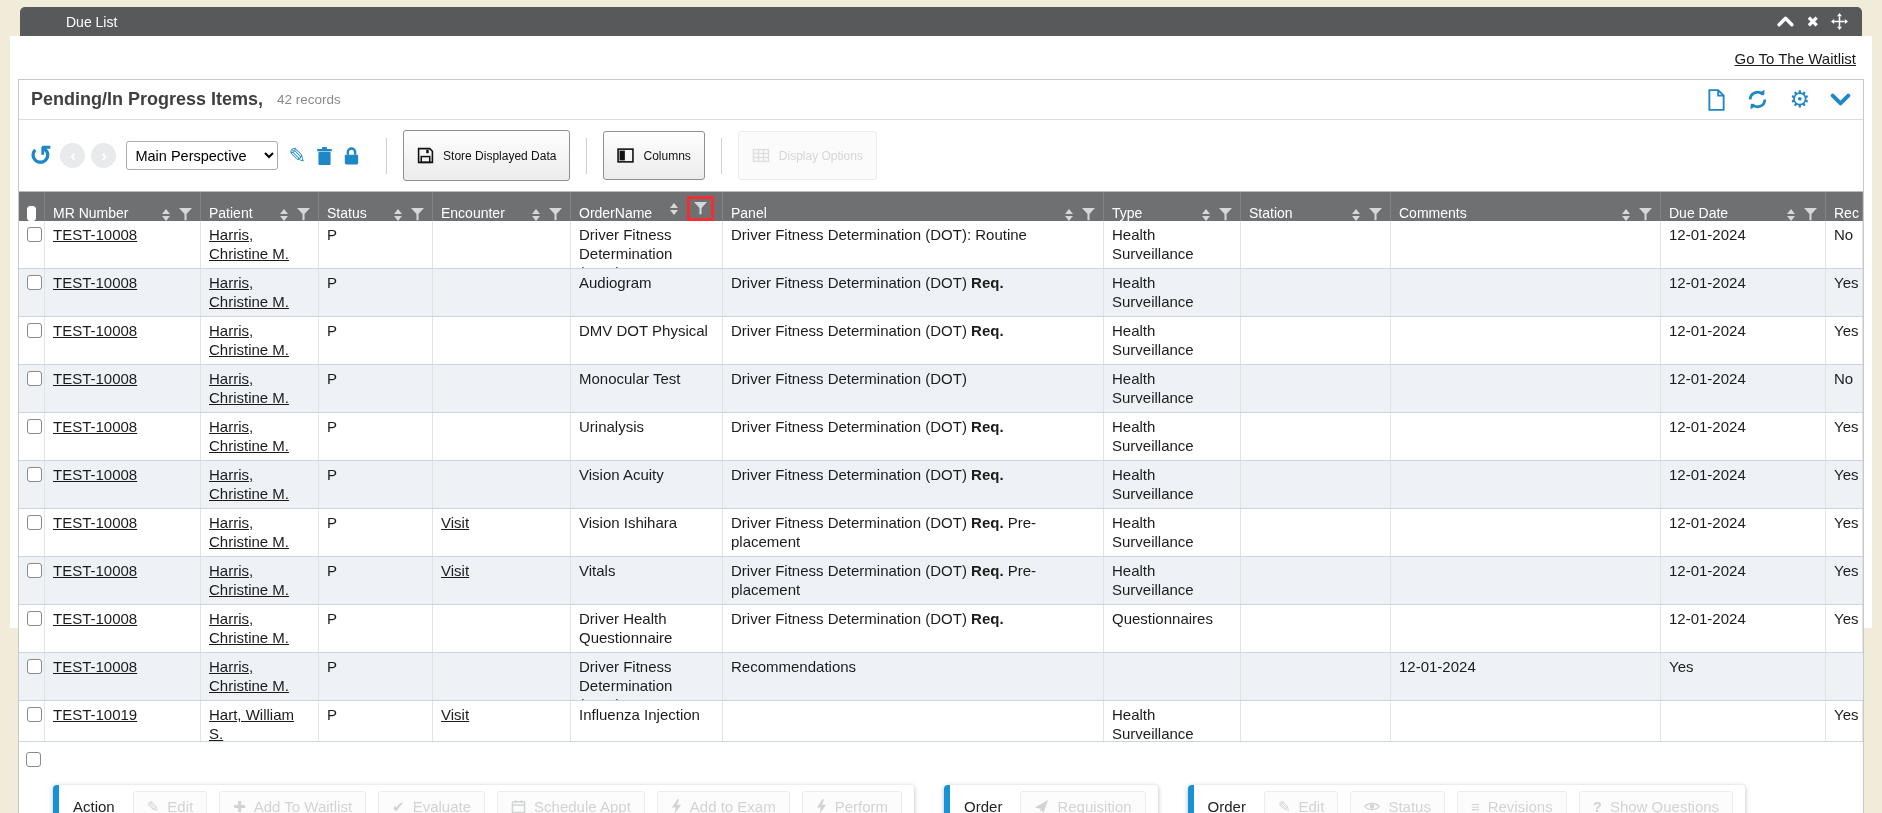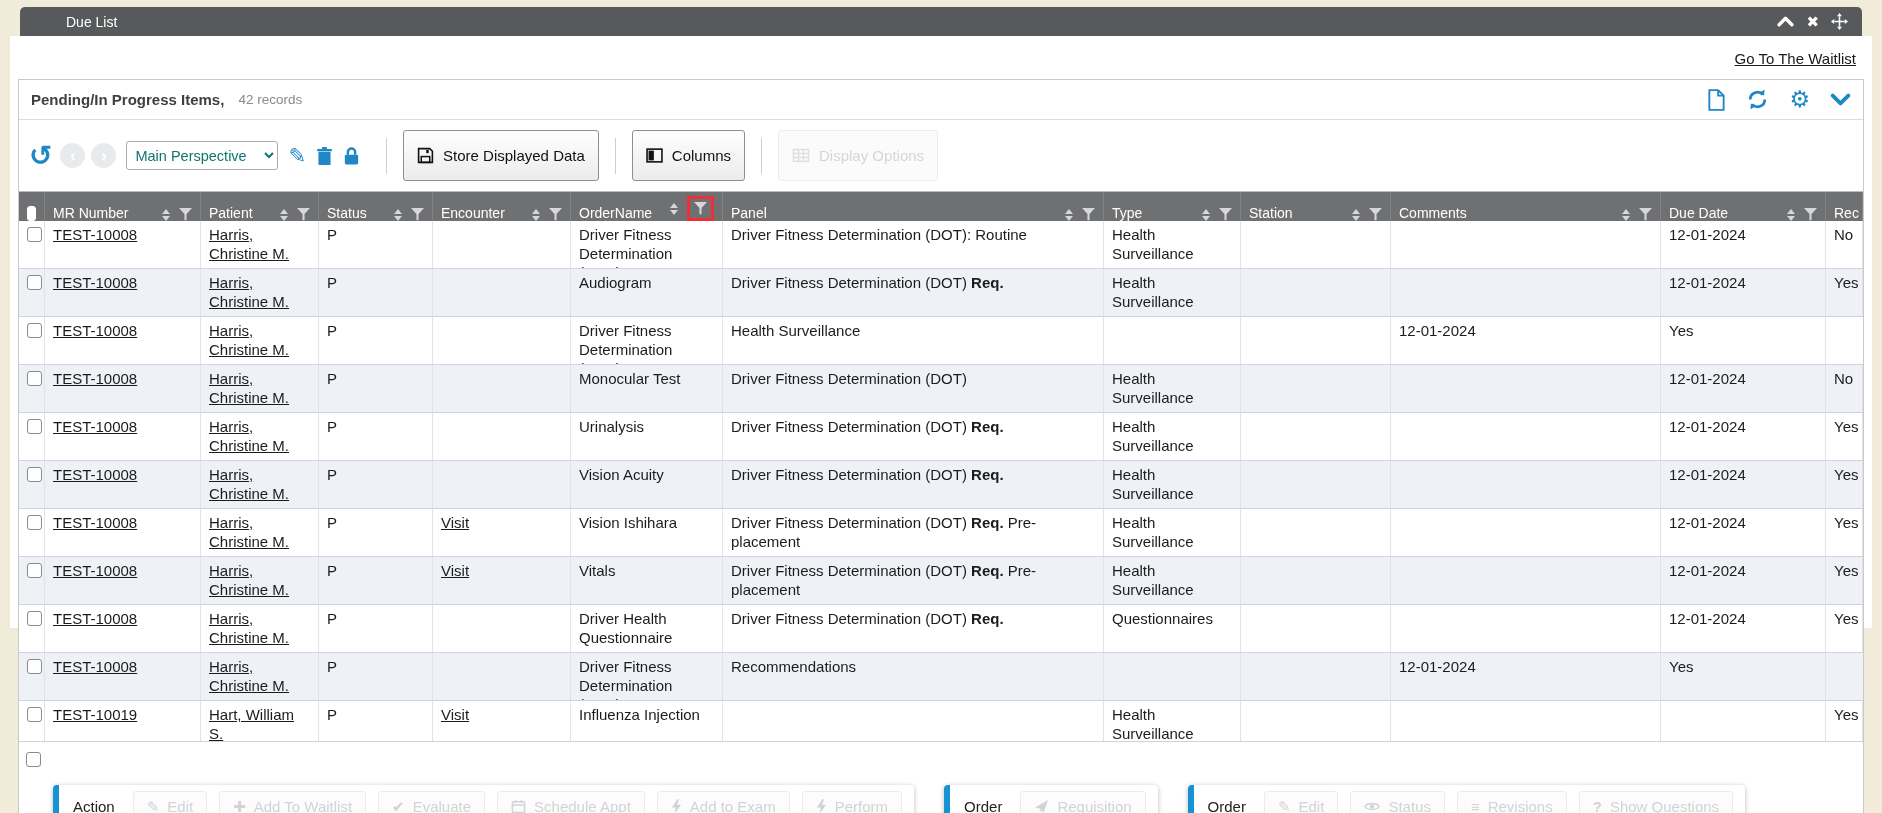--- a/index.html
+++ b/index.html
@@ -14,38 +14,38 @@
   .tb-icons .ic { display:inline-flex; align-items:center; cursor:pointer; }
   .glyph-x { font-size:15px; font-weight:bold; line-height:1; }
 
   
   .content { margin:0 10px; background:#fff; height:592px; padding:0 8px; }
   .waitlist-row { text-align:right; padding:14px 8px 12px 0; font-size:15px; }
   .waitlist-row a { color:#1a1a1a; }
 
   .panel { border:1px solid #c9c9c9; background:#fff; }
   .panel-head { display:flex; align-items:center; padding:8px 12px; border-bottom:1px solid #dcdcdc; }
-  .ph-title { font-weight:bold; font-size:15px; color:#3f3f3f; }
+  .ph-title { font-weight:bold; font-size:18px; color:#3f3f3f; }
   .ph-records { font-size:13.5px; color:#8a8a8a; margin-left:14px; }
   .ph-icons { margin-left:auto; display:flex; align-items:center; gap:20px; color:#1e87c5; }
   .ph-icons .ic { display:inline-flex; cursor:pointer; }
   .glyph-gear { font-size:23px; line-height:1; color:#1e87c5; }
 
   
   .toolbar { display:flex; align-items:center; padding:10px 8px; }
   .undo { font-size:28px; line-height:1; color:#1e87c5; font-weight:bold; margin:0 8px 0 2px; cursor:pointer; }
   .navbtn { width:25px; height:25px; border-radius:50%; background:#e9eaeb; color:#fff; font-weight:bold;
             display:flex; align-items:center; justify-content:center; font-size:17px; margin-right:6px; }
   select.persp { width:152px; height:29px; border:1px solid #ababab; border-radius:3px; font-size:14.5px;
-                 font-family:inherit; margin:0 10px 0 4px; padding:0 4px; color:#0f766e; background:#fff; }
+                 font-family:inherit; margin:0 10px 0 4px; padding:0 4px; color:#000000; background:#fff; }
   .tool-ic { color:#1e87c5; display:inline-flex; align-items:center; margin-right:10px; cursor:pointer; }
   .glyph-pencil { font-size:21px; line-height:1; }
   .vsep { width:1px; height:36px; background:#cfcfcf; margin:0 16px; }
   .btn { display:inline-flex; align-items:center; gap:9px; border:1px solid #8f8f8f; border-radius:3px;
-         background:linear-gradient(#fefefe,#ececec); padding:16px 13px; font-size:15px; color:#111;
+         background:linear-gradient(#fefefe,#ececec); padding:16px 13px; font-size:12px; color:#111;
          font-family:inherit; cursor:pointer; }
   .btn.disabled { border-color:#ececec; background:#fbfbfb; color:#d5d6d8; cursor:default; }
   .btn.disabled svg { opacity:.55; }
 
   
   .grid-wrap { border-top:1px solid #bbb; }
   .trow { display:grid; grid-template-columns:26px 156px 118px 114px 138px 152px 381px 137px 150px 270px 165px minmax(0,1fr); }
   .thead { background:#6f7072; }
   .th { height:29px; display:flex; align-items:flex-end; gap:6px; padding:0 8px; color:#fff; font-size:14px;
         border-right:1px solid #828385; overflow:hidden; white-space:nowrap; cursor:pointer; }
@@ -331,20 +331,21 @@
               <div class="td"></div>
               <div class="td">12-01-2024</div>
               <div class="td">Yes</div>
             </div>
             <div class="trow">
               <div class="td cb"><input type="checkbox" class="rcheck" style=""></div>
               <div class="td"><a href="#">TEST-10008</a></div>
               <div class="td"><a href="#">Harris, Christine M.</a></div>
               <div class="td">P</div>
               <div class="td"></div>
+              <div class="td">DMV DOT Physical</div>
               <div class="td">Driver Fitness Determination (DOT) <b>Req.</b></div>
               <div class="td">Health Surveillance</div>
               <div class="td"></div>
               <div class="td"></div>
               <div class="td">12-01-2024</div>
               <div class="td">Yes</div>
             </div>
             <div class="trow alt">
               <div class="td cb"><input type="checkbox" class="rcheck" style=""></div>
               <div class="td"><a href="#">TEST-10008</a></div>

